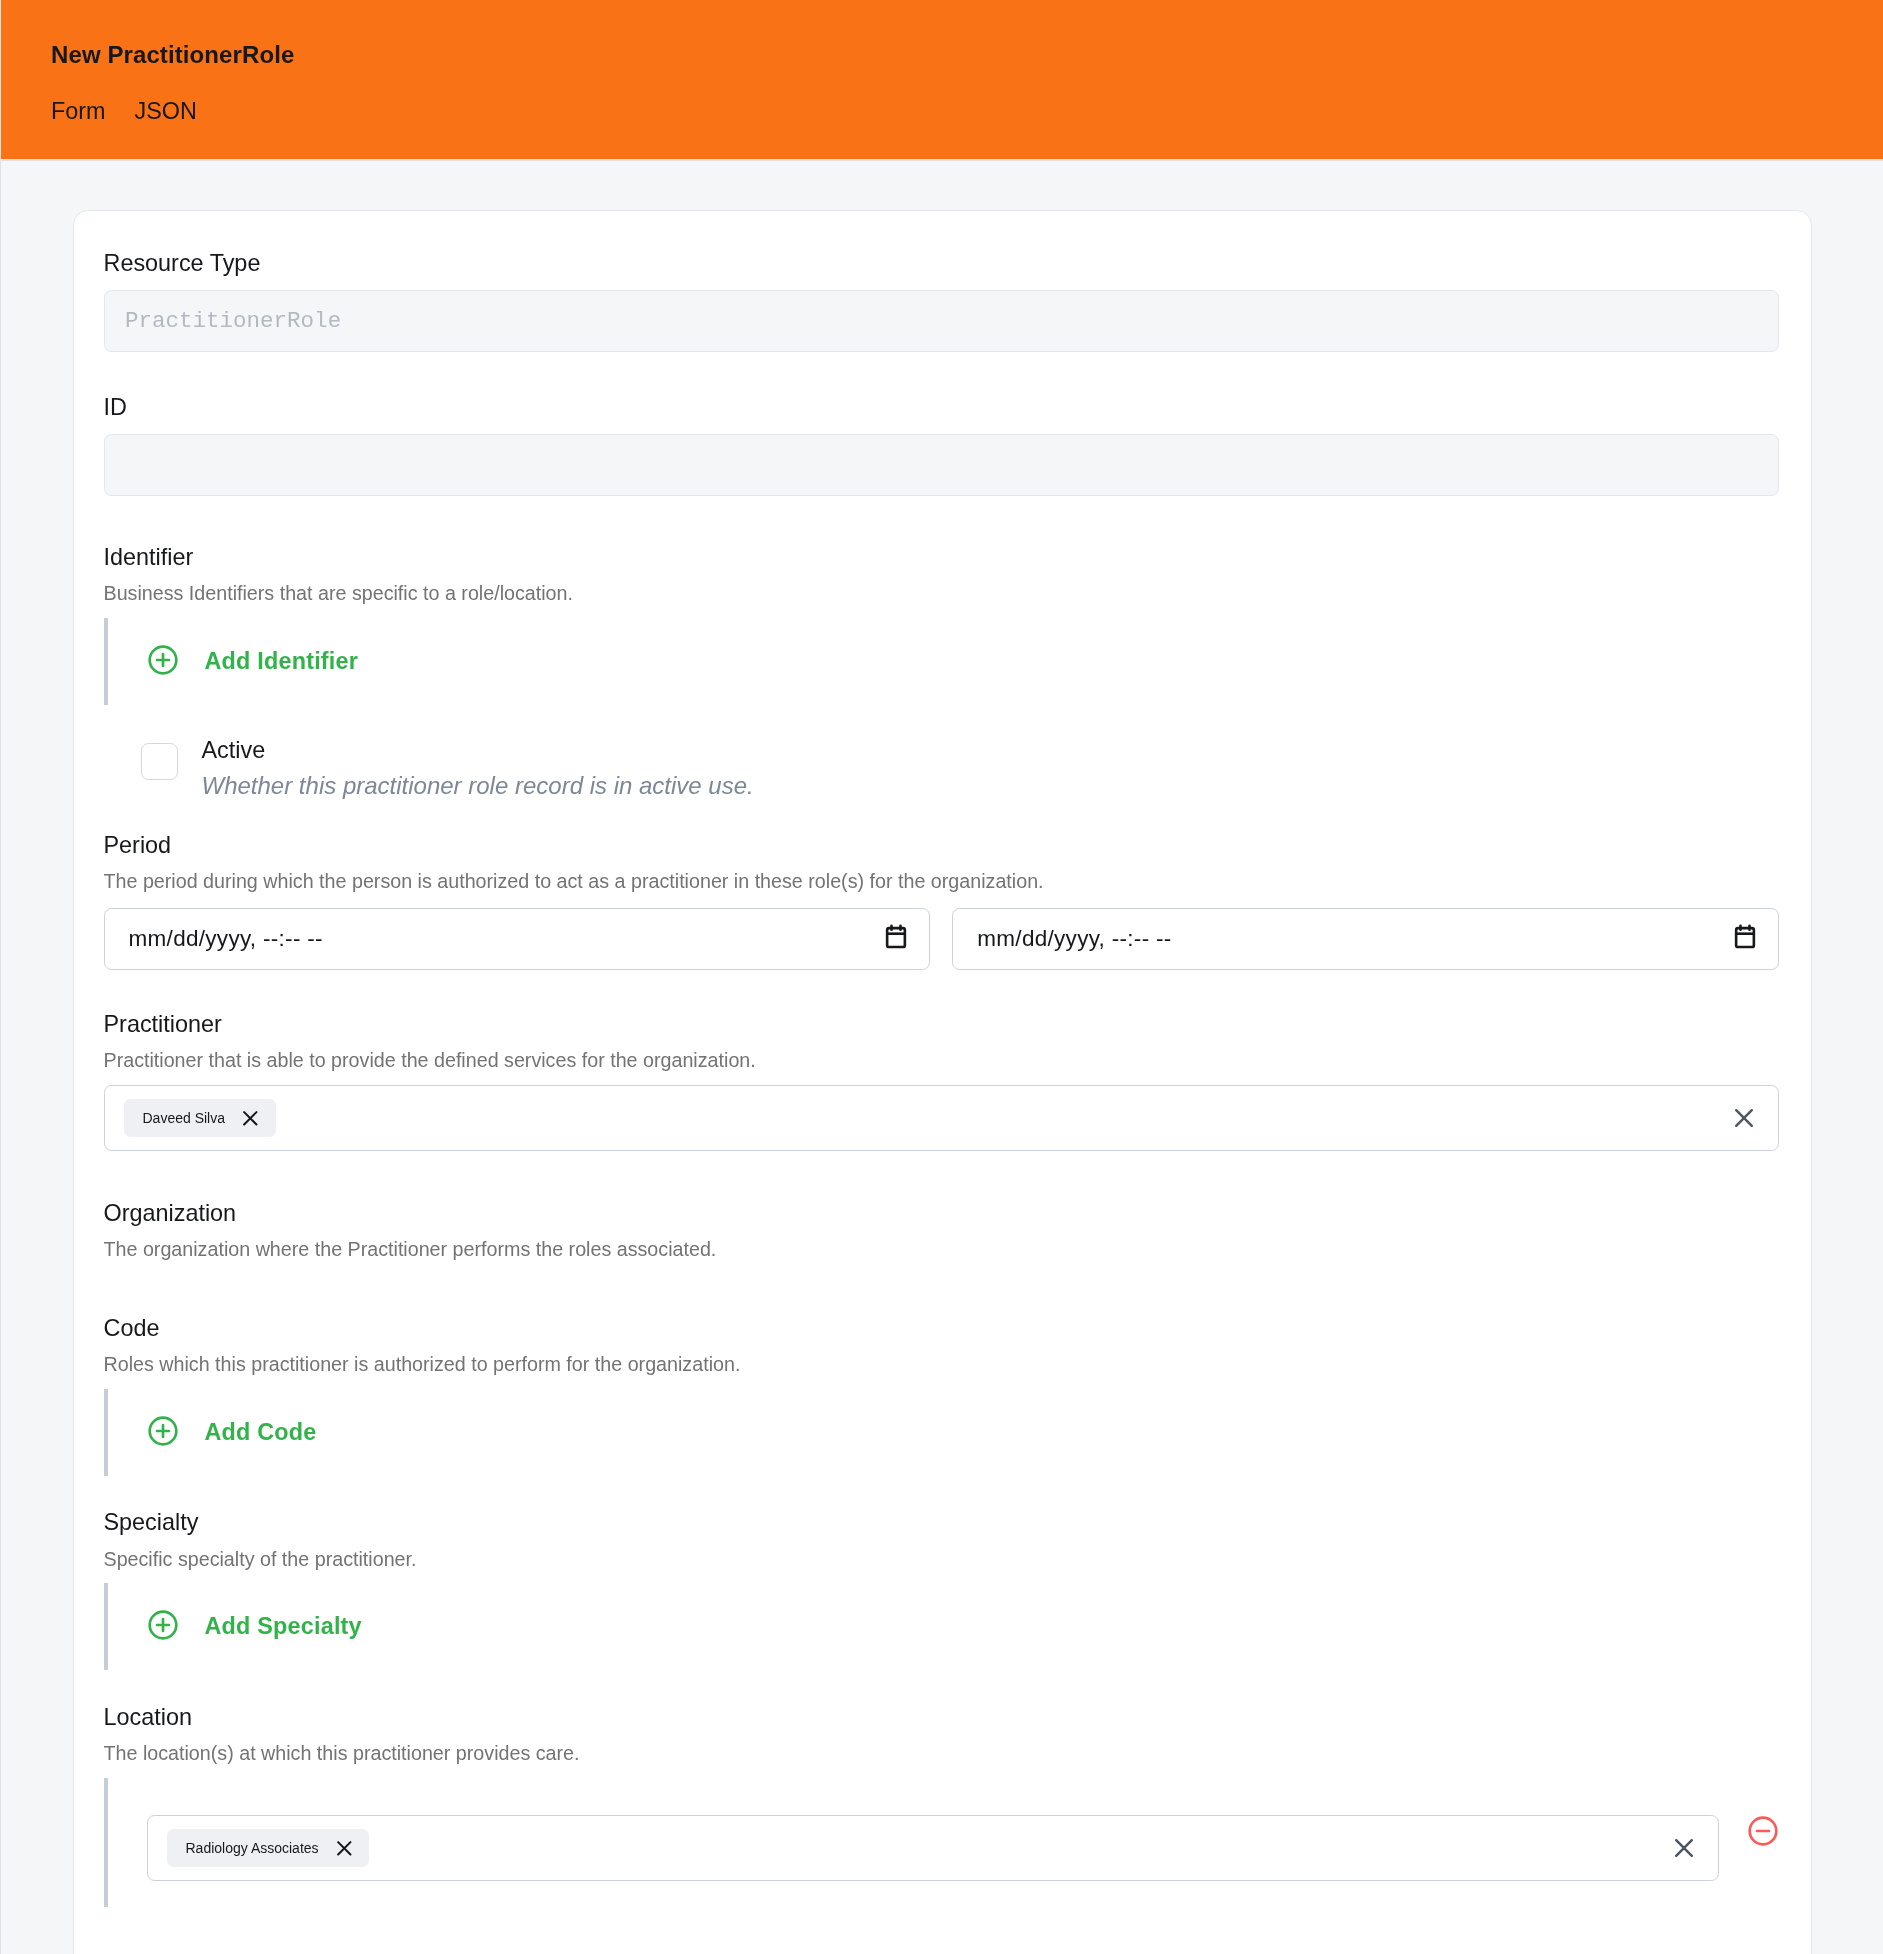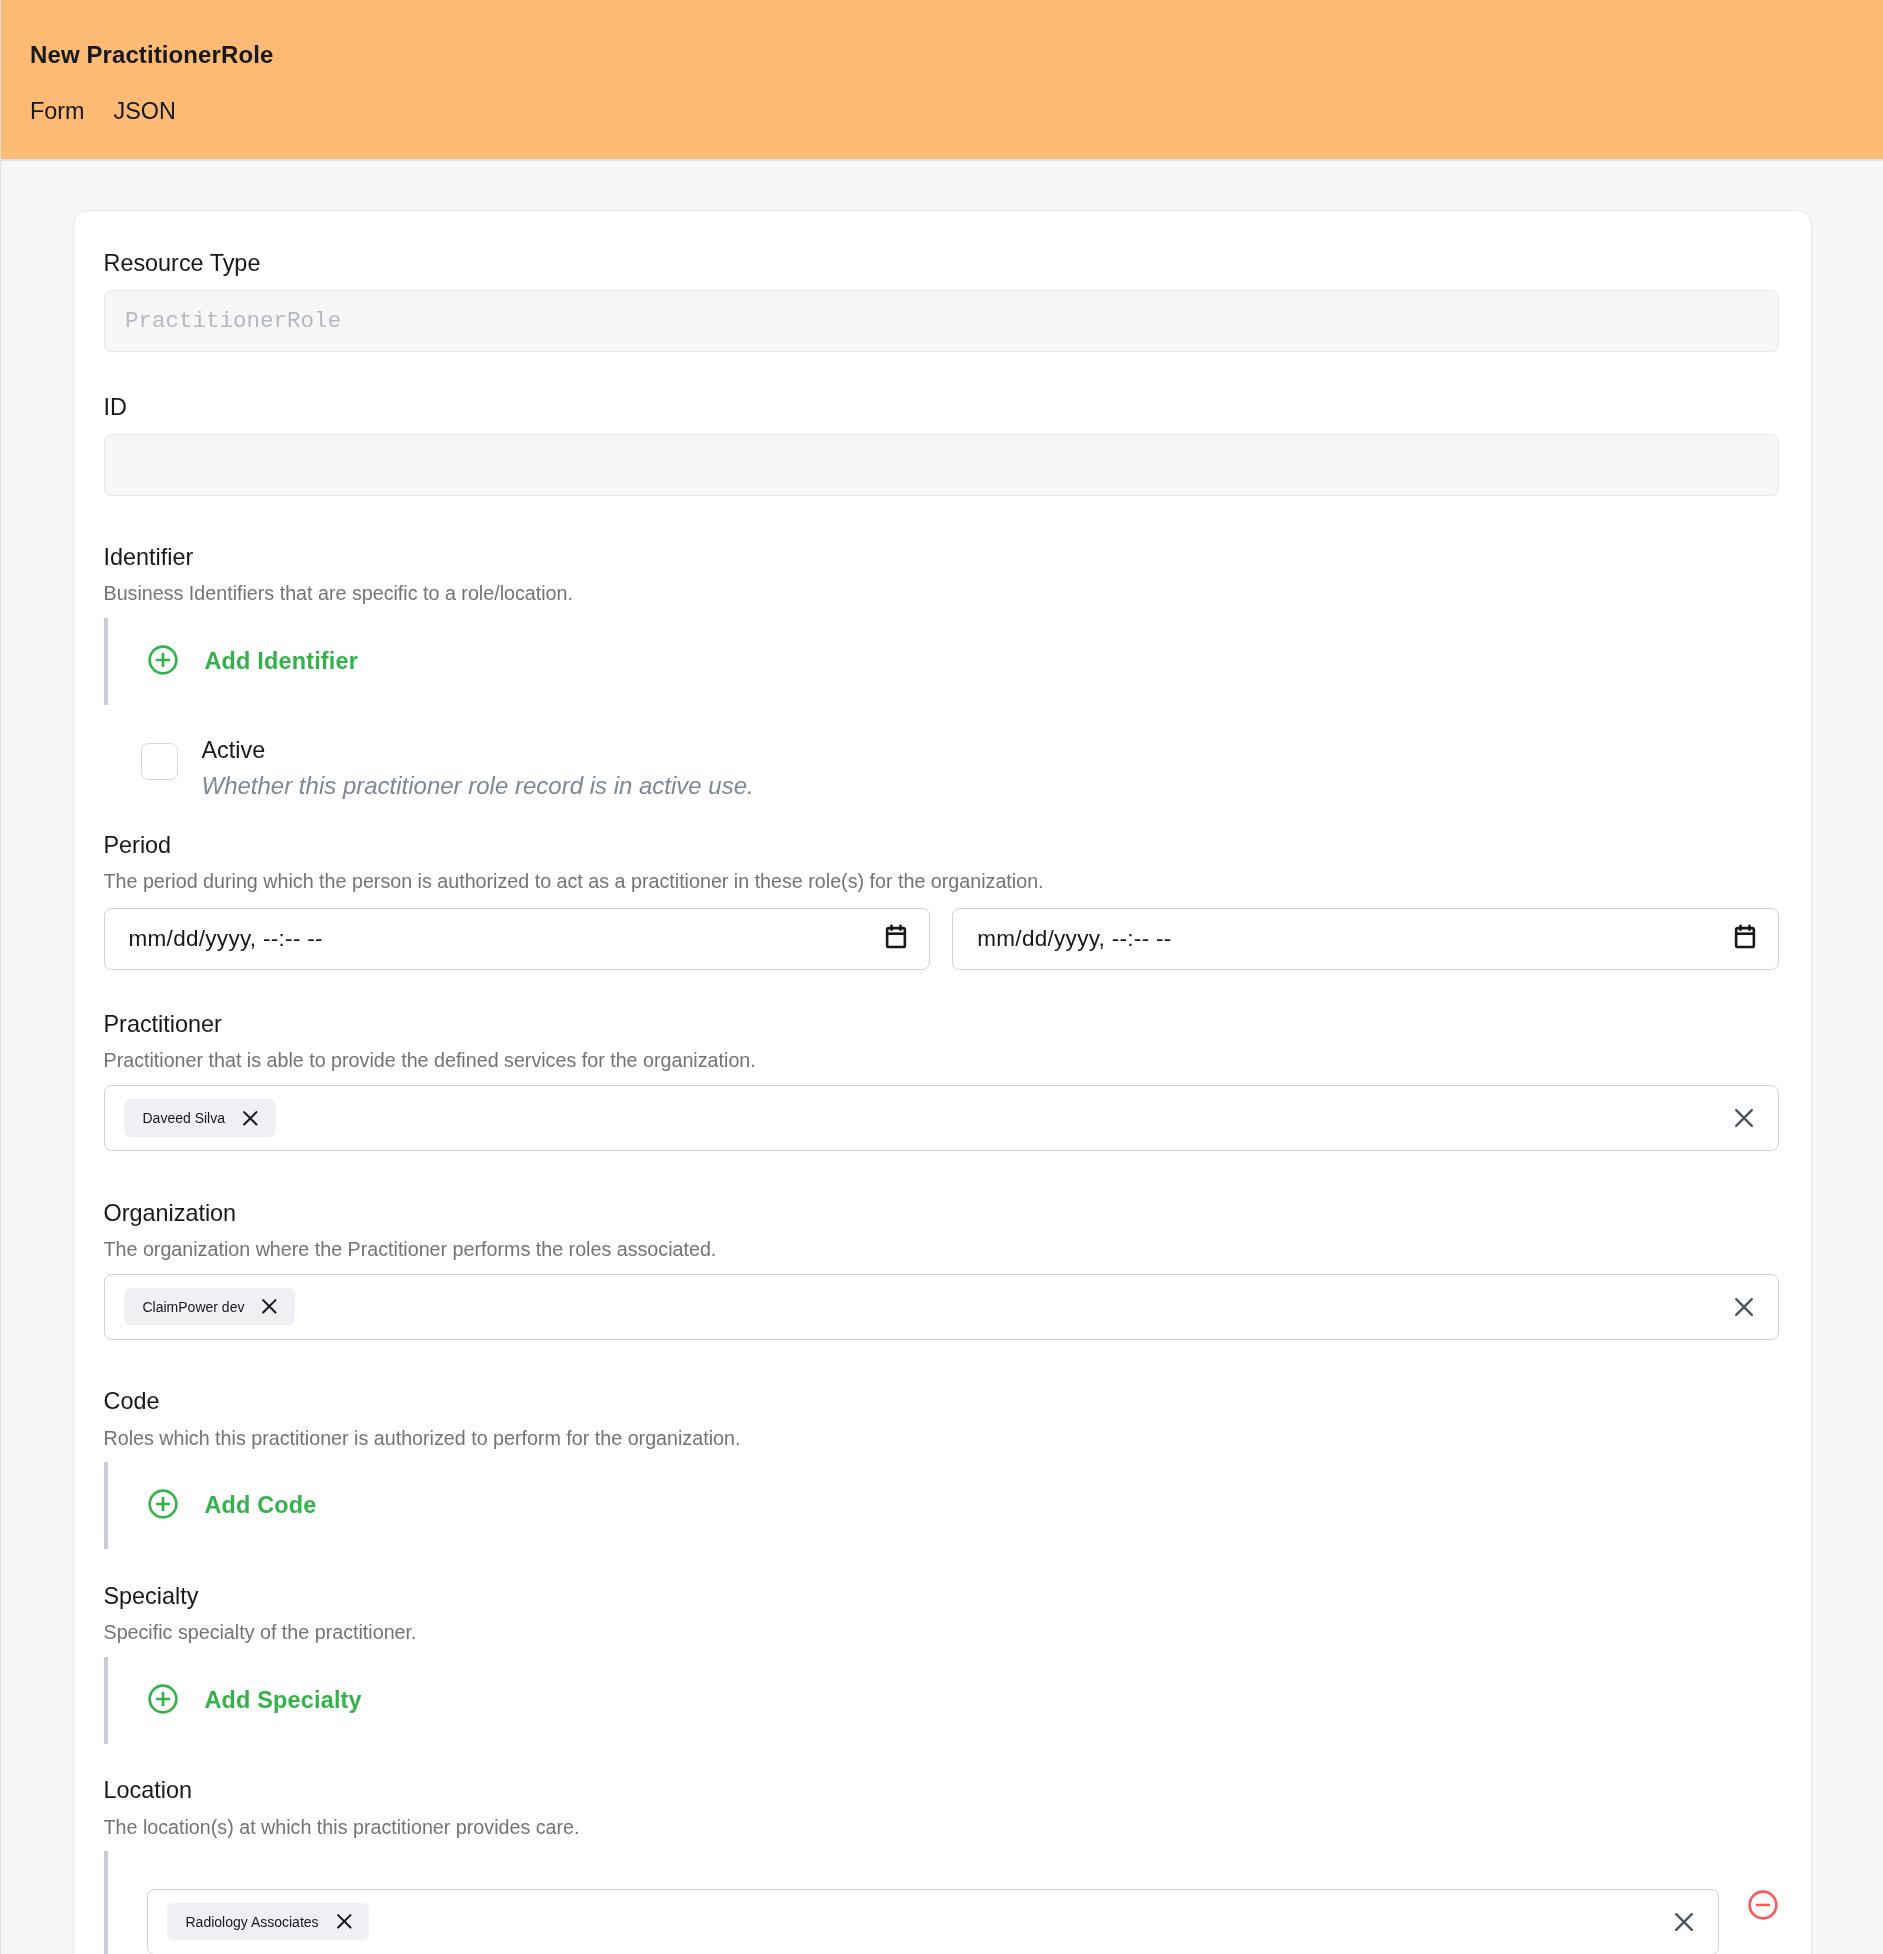--- a/index.html
+++ b/index.html
@@ -15,22 +15,22 @@
   .app-frame {
     position: relative;
     width: 1883px;
     height: 1954px;
     border-left: 1.9px solid #dfe3e8;
     background: #ffffff;
   }
 
   
   .header {
-    background: #fdba74;
-    padding: 41px 0 0 29px;
+    background: #f97316;
+    padding: 41px 0 0 50px;
     border-bottom: 2.8px solid #dfe3e8;
     height: 161px;
   }
   .page-title {
     font-size: 24px;
     font-weight: 700;
     color: #16181c;
     letter-spacing: 0.1px;
   }
   .tabs {
@@ -338,37 +338,20 @@
             </svg>
           </span>
         </div>
       </div>
 
       <div class="spacer-44"></div>
 
       <div class="field">
         <span class="field-label">Organization</span>
         <span class="field-desc">The organization where the Practitioner performs the roles associated.</span>
-        <div class="token-select">
-          <div class="token-wrap">
-            <span class="chip">
-              <span>ClaimPower dev</span>
-              <span class="chip-x">
-                <svg width="20.6" height="20.6" viewBox="0 0 20 20" fill="none">
-                  <path d="M4 4l12 12M16 4L4 16" stroke="#16181c" stroke-width="2" stroke-linecap="round"></path>
-                </svg>
-              </span>
-            </span>
-          </div>
-          <span class="clear-x">
-            <svg width="26" height="26" viewBox="0 0 20 20" fill="none">
-              <path d="M4 4l12 12M16 4L4 16" stroke="#4e5661" stroke-width="1.9" stroke-linecap="round"></path>
-            </svg>
-          </span>
-        </div>
       </div>
 
       <div class="spacer-44"></div>
 
       <div class="field">
         <span class="field-label">Code</span>
         <span class="field-desc">Roles which this practitioner is authorized to perform for the organization.</span>
         <div class="nested-block">
           <button class="add-btn">
             <span class="icon-plus">

